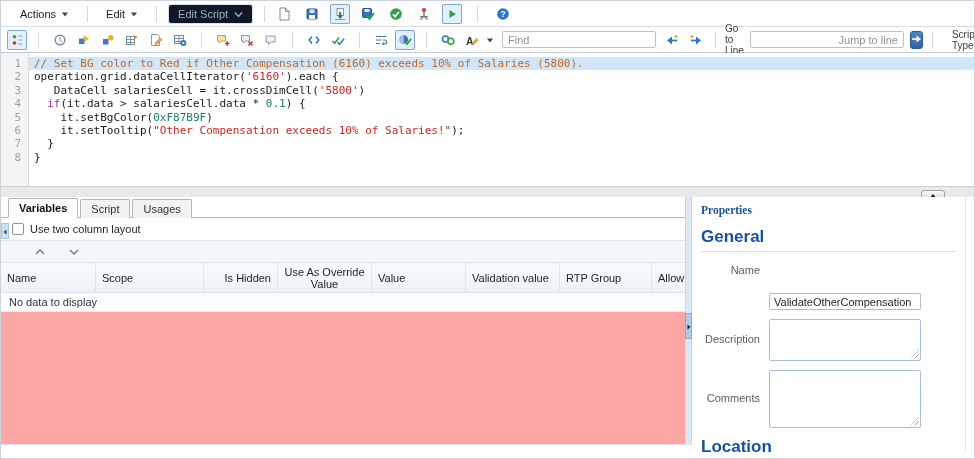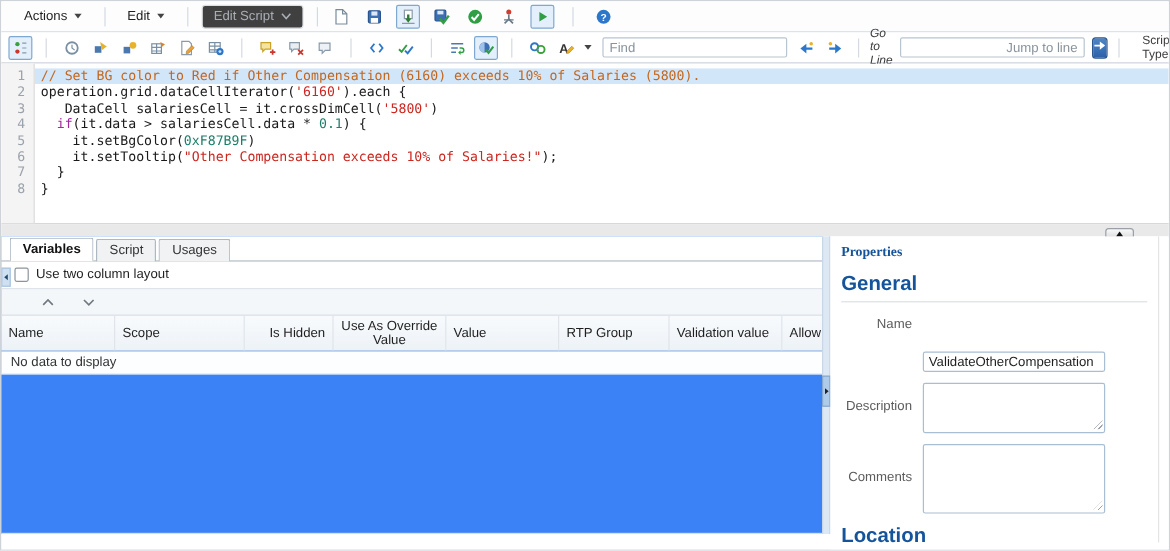--- a/index.html
+++ b/index.html
@@ -10,36 +10,36 @@
     background:#fff; border:1px solid #cdd3d9; overflow: hidden;
   }
   
   .tb1 {
     position:absolute; left:0; top:0; right:0; height:26px;
     display:flex; align-items:center; padding:0 10px; gap:2px;
     background:#fdfdfd; border-bottom:1px solid #d8dce0;
   }
   .menu-btn { display:flex; align-items:center; gap:5px; padding:3px 9px; border-radius:3px; cursor:default; }
   .combo-disabled { display:flex; align-items:center; gap:6px; padding:3px 9px; color:#a9aeb4;
-    border:1px solid #dde1e5; border-radius:3px; background:#404040; margin:0 2px; }
+    border:1px solid #dde1e5; border-radius:3px; background:#0f172a; margin:0 2px; }
   .sep { width:1px; height:16px; background:#d5dae0; margin:0 7px; flex:0 0 auto; }
   .icon-btn { width:20px; height:20px; display:flex; align-items:center; justify-content:center;
     border:1px solid transparent; border-radius:2px; flex:0 0 auto; }
   .icon-btn.active { border:1px solid #7fa8d0; background:#e3effa; }
   .icon-btn svg { display:block; }
   
   .tb2 {
     position:absolute; left:0; top:26px; right:0; height:26px;
     display:flex; align-items:center; padding:0 6px; gap:2px;
     background:#ffffff; border-bottom:1px solid #c2cbd4;
   }
   .find-input { width:168px; height:17px; border:1px solid #b9c4cf; border-radius:2px;
     padding:0 5px; font:11px "Liberation Sans",sans-serif; color:#222; margin:0 4px; }
   .find-input::placeholder, .jump-input::placeholder { color:#8a939c; }
-  .goto-label { width:36px; font-size:10px; line-height:11px; color:#3a3a3a; margin-left:auto;font-style:italic; }
+  .goto-label { width:36px; font-size:10px; line-height:11px; color:#3a3a3a; margin-left:auto; }
   .jump-input { width:160px; height:17px; border:1px solid #b9c4cf; border-radius:2px;
     padding:0 5px; font:11px "Liberation Sans",sans-serif; color:#222; text-align:right; margin:0 4px; }
   .go-btn { width:18px; height:18px; border:1px solid #2a578f; border-radius:3px;
     background:linear-gradient(#4c86c6,#2f62a8); display:flex; align-items:center; justify-content:center; }
   .stype-label { width:36px; font-size:10px; line-height:11px; color:#3a3a3a; text-align:left; margin-left:10px; }
   
   .editor { position:absolute; left:0; top:52px; right:0; height:134px; display:flex;
     background:#fff; border-bottom:1px solid #cfcfcf; }
   .gutter { width:28px; background:#f4f4f4; border-right:1px solid #dddddd;
     font:11px/13.4px "DejaVu Sans Mono", monospace; color:#9aa2ab; text-align:right;
@@ -48,21 +48,21 @@
     white-space:pre; color:#1a1a1a; overflow:hidden; }
   .cl { height:13.4px; padding-left:5px; }
   .cl.hl { background:var(--hl,#d2e6f9); }
   .tok-c { color:var(--c-comment,#c4671d); }
   .tok-s { color:var(--c-string,#cb2620); }
   .tok-k { color:var(--c-keyword,#a428a0); }
   .tok-n { color:var(--c-number,#1c7e68); }
   .gap { position:absolute; left:0; top:186px; right:0; height:10px; background:#e9e9e9; }
   
   .left-panel { position:absolute; left:0; top:196px; width:684px; height:248px;
-    background:#3b82f6; border-bottom:1px solid #d9dfe5; }
+    background:#fca5a5; border-bottom:1px solid #d9dfe5; }
   .tabs { display:flex; align-items:flex-end; height:21px; padding-left:7px;
     border-bottom:1px solid #aeb8c2; background:#fff; }
   .tab { padding:3px 10px 3px; border:1px solid #aeb8c2; border-bottom:none; background:#f0f2f4;
     margin-right:2px; border-radius:2px 2px 0 0; color:#333; margin-bottom:-1px; }
   .tab.active { background:#fff; font-weight:bold; border-bottom:1px solid #fff; color:#111; }
   .chkrow { display:flex; align-items:center; gap:6px; height:22px; padding-left:11px; background:#fff; }
   .chk { width:12px; height:12px; border:1px solid #8a949e; border-radius:2px; background:#fff; }
   .mini { height:23px; background:#f4f7fa; border-top:1px solid #dee4ea; border-bottom:1px solid #dee4ea;
     display:flex; align-items:center; gap:16px; padding-left:30px; }
   .mini .icon-btn { width:18px; height:16px; }
@@ -368,22 +368,22 @@
             <path d="M1 2l4 4 4-4" stroke="#707880" stroke-width="1.4" fill="none"></path>
           </svg>
         </span>
     </div>
     <div class="ghead" id="gridhead">
         <div class="gh" style="width: 95px;">Name</div>
         <div class="gh" style="width: 108px;">Scope</div>
         <div class="gh al-r" style="width: 74px;">Is Hidden</div>
         <div class="gh al-c" style="width: 94px;">Use As Override Value</div>
         <div class="gh" style="width: 94px;">Value</div>
+        <div class="gh" style="width: 94px;">Validation value</div>
         <div class="gh" style="width: 92px;">RTP Group</div>
-        <div class="gh" style="width: 94px;">Validation value</div>
         <div class="gh" style="width: 33px;">Allow</div>
       </div>
     <div class="gempty">No data to display</div>
     <div class="left-handle">
       <span><svg width="4" height="6" viewBox="0 0 4 6" xmlns="http://www.w3.org/2000/svg">
             <path d="M3.5 0.5v5L0.5 3z" fill="#234a6b"></path>
           </svg></span>
     </div>
   </div>
 

